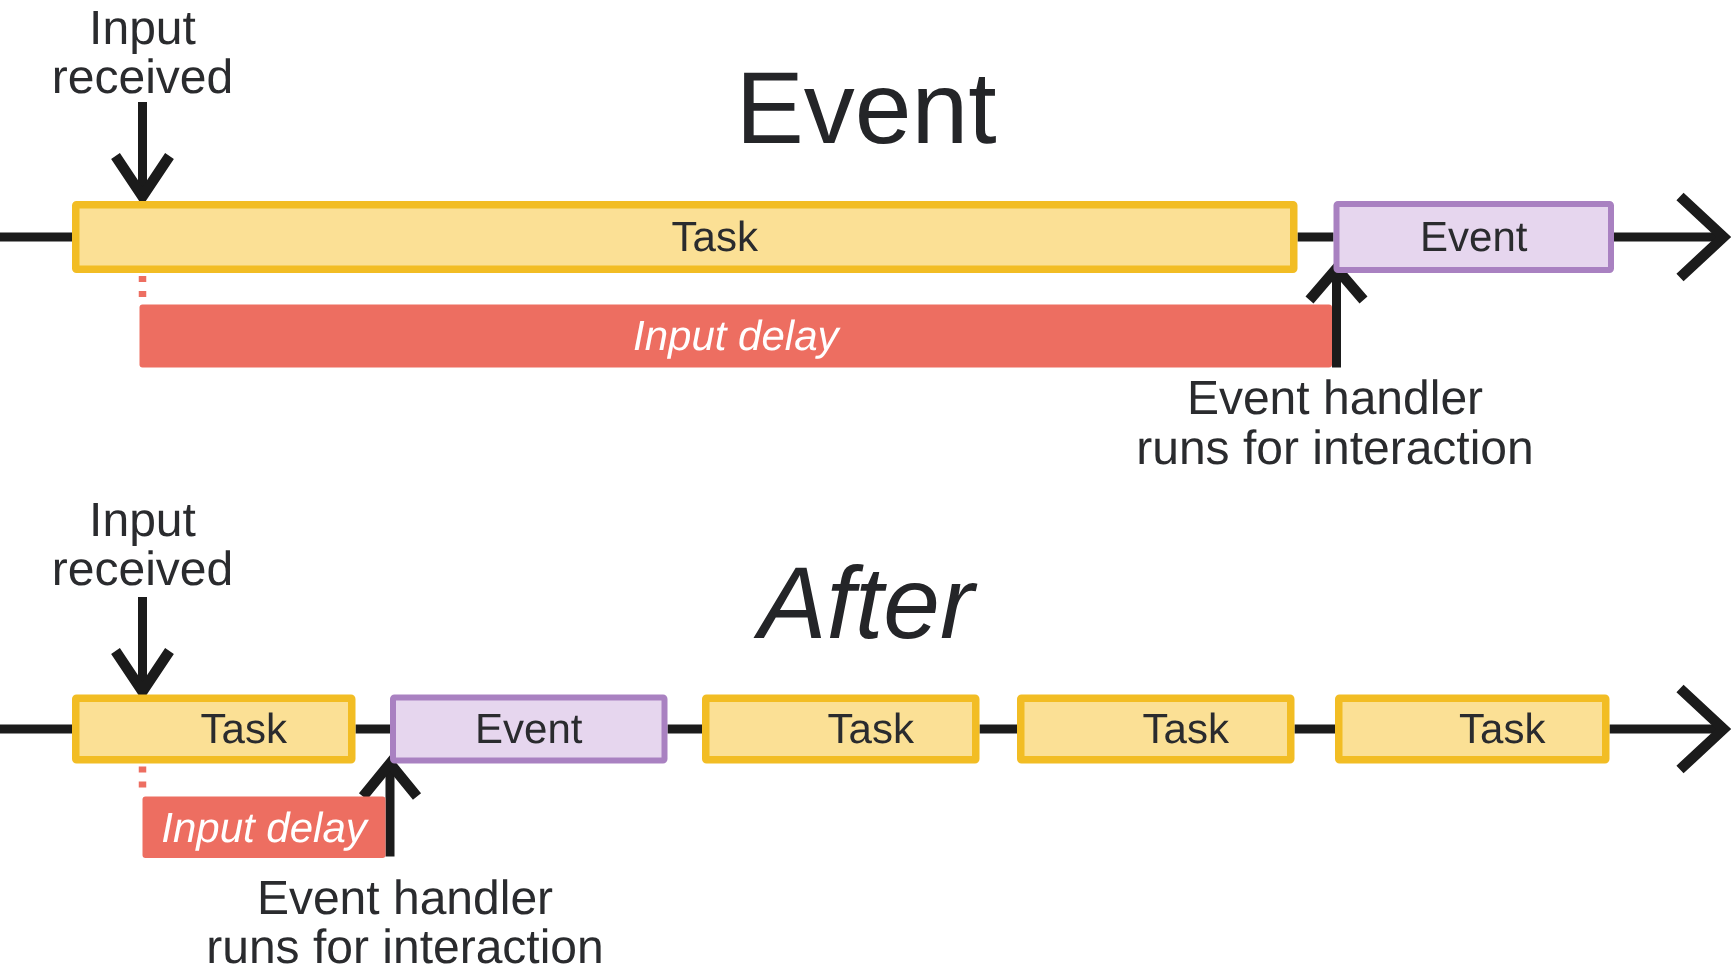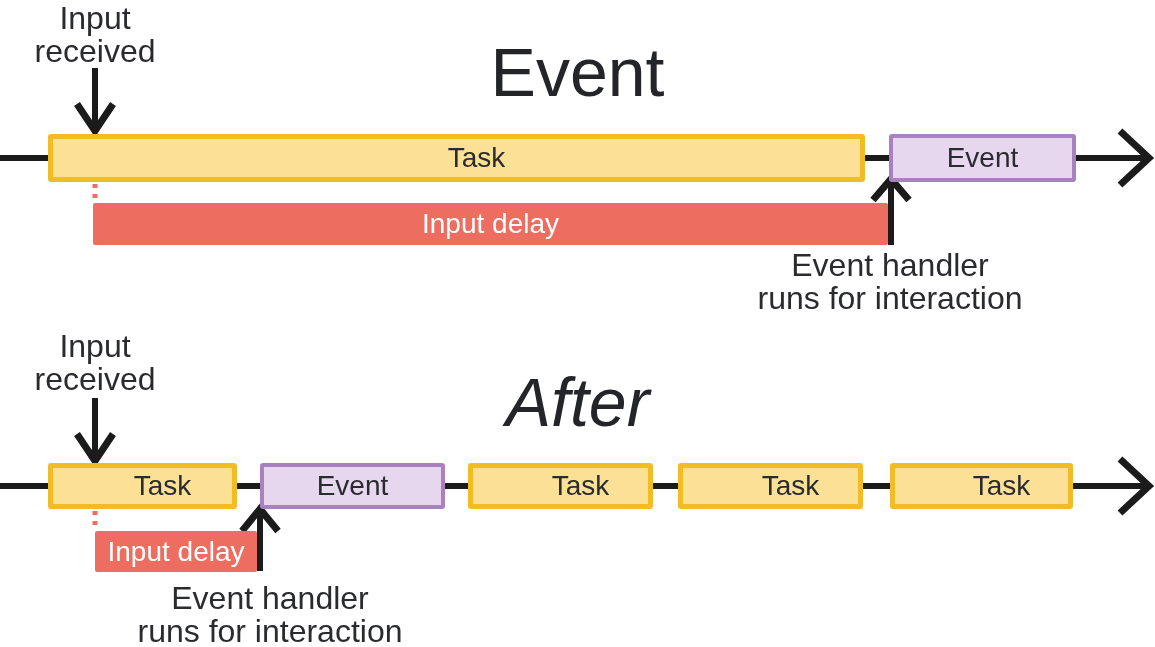--- a/index.html
+++ b/index.html
@@ -40,20 +40,21 @@
   }
   .task-box  { background: var(--task-fill);  border: 5px solid var(--task-border); padding-left: 40px; }
   .event-box { background: var(--event-fill); border: 4px solid var(--event-border); align-items: center; }
   .delay-bar {
     position: absolute;
     display: flex; align-items: center; justify-content: center;
     background: var(--delay-fill);
     color: var(--delay-text);
     font-size: 28px;
     border-radius: 2px;
+    font-style: italic;
   }
 
   .annotation {
     position: absolute;
     text-align: center;
     font-size: 32px;
     line-height: 33px;
     color: var(--text);
   }
   .section-title {

